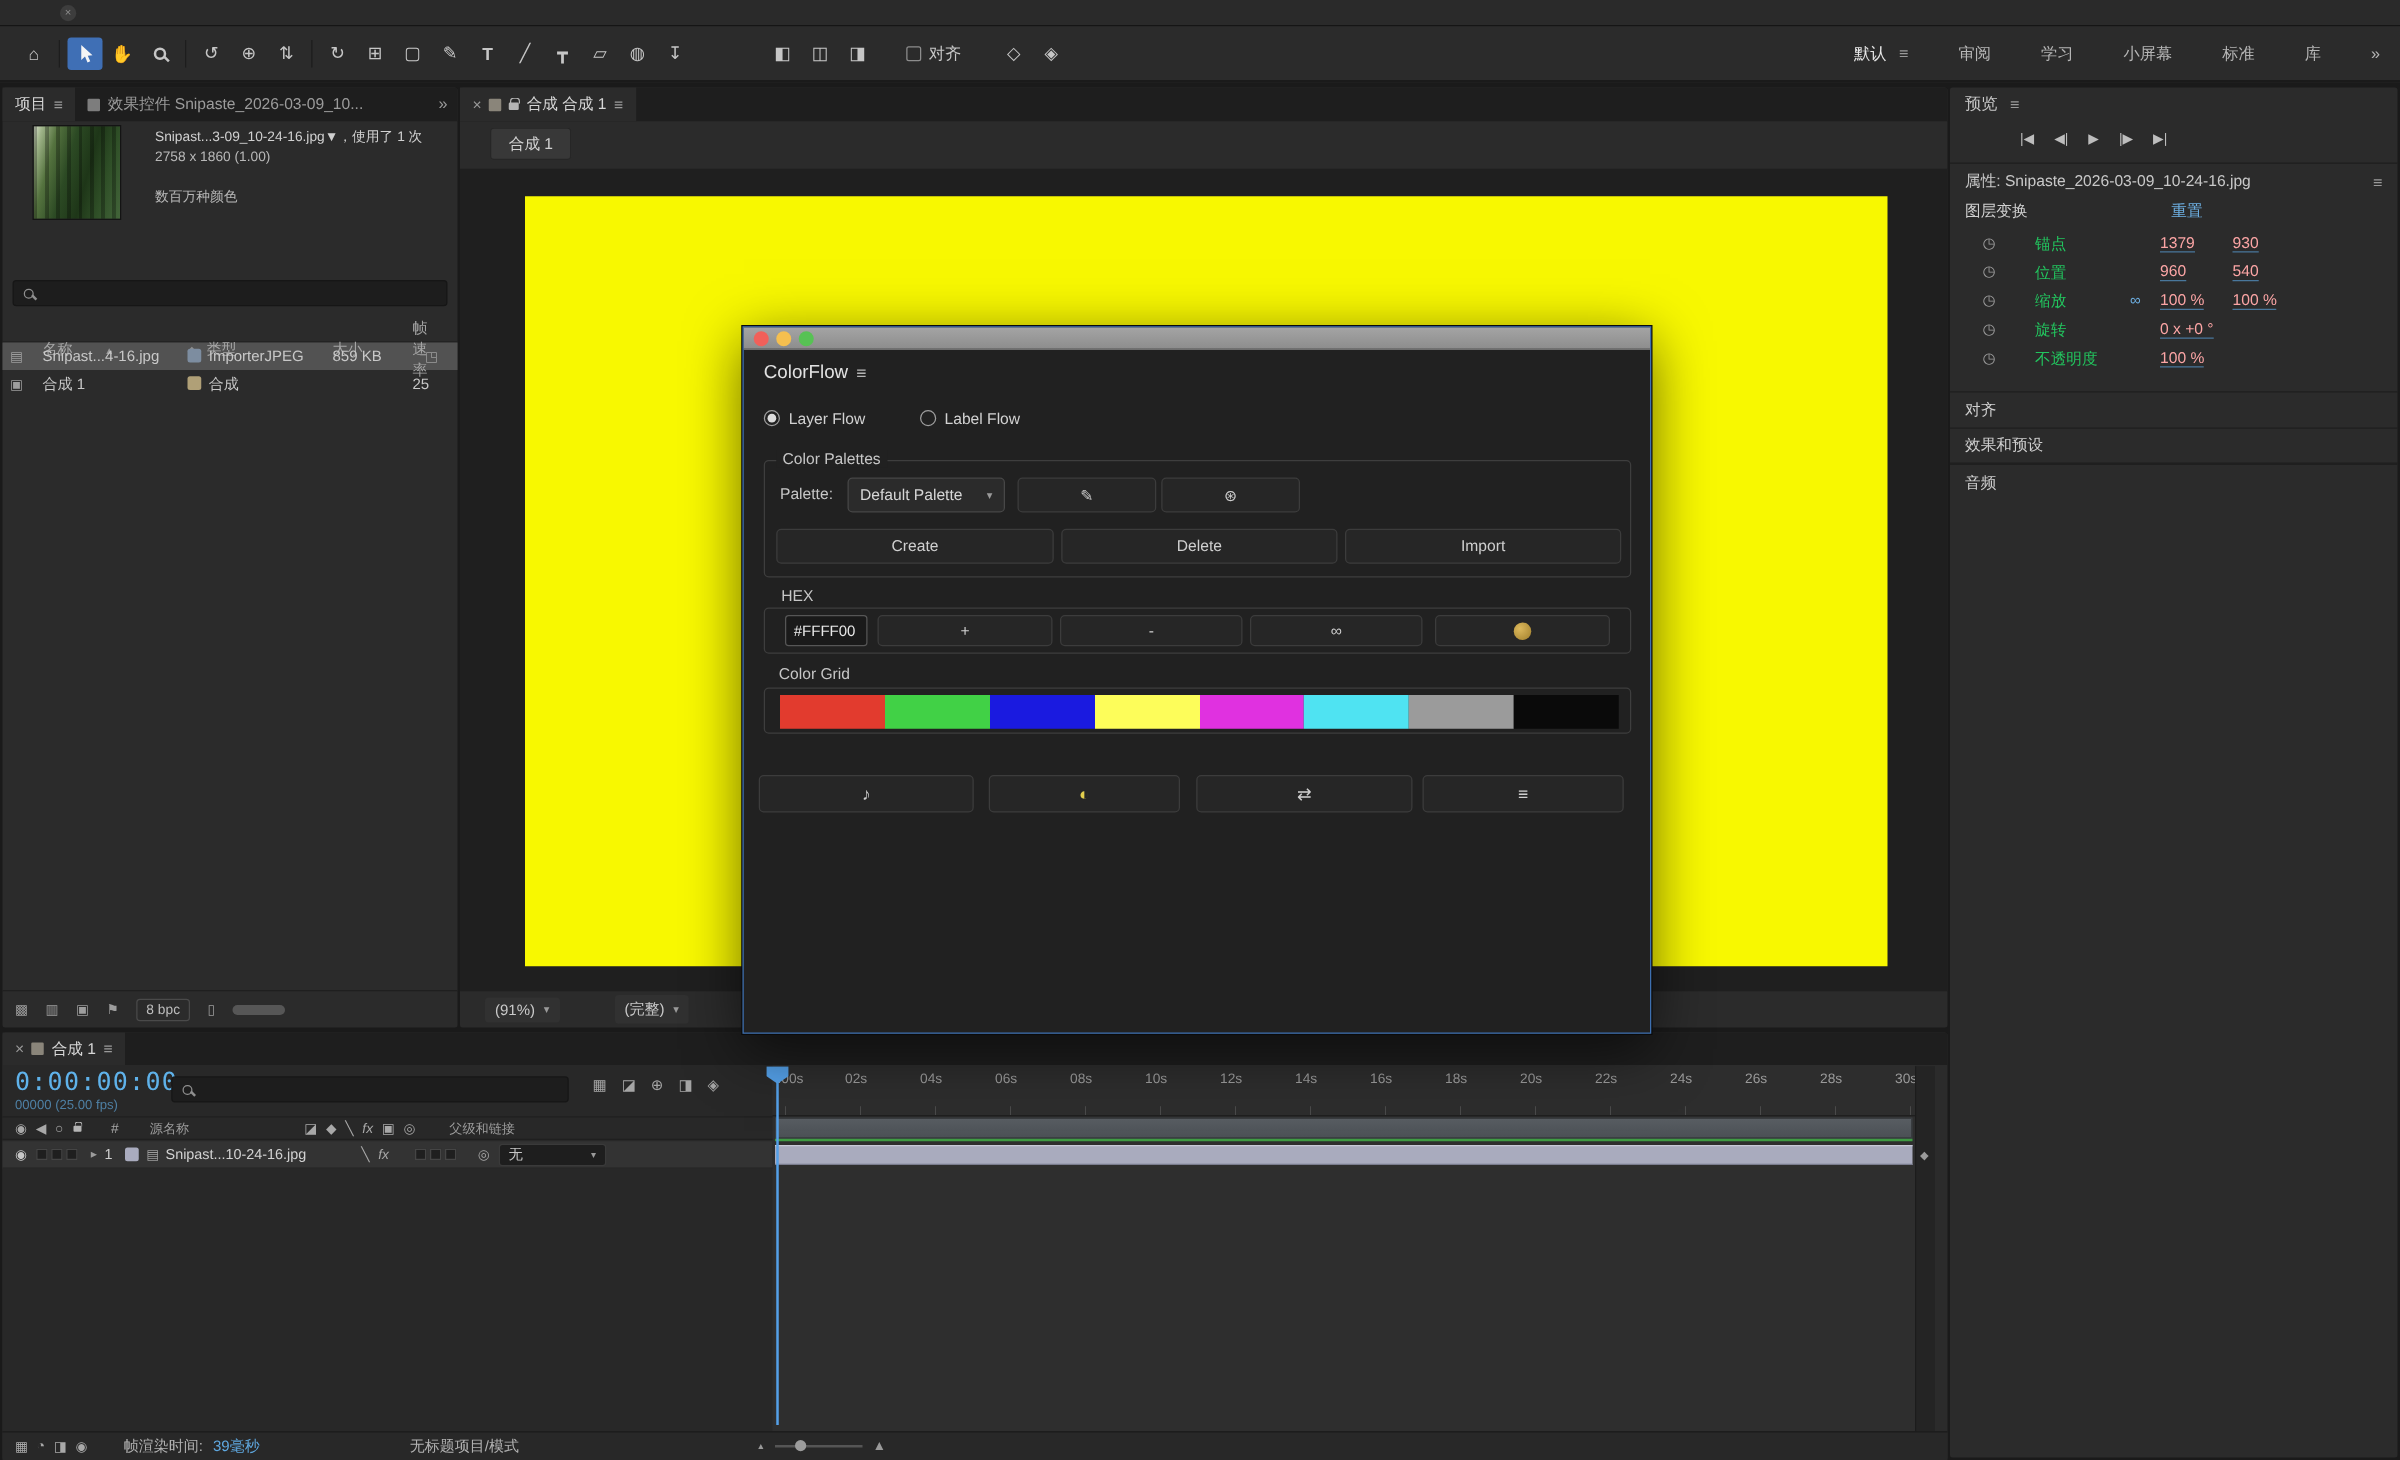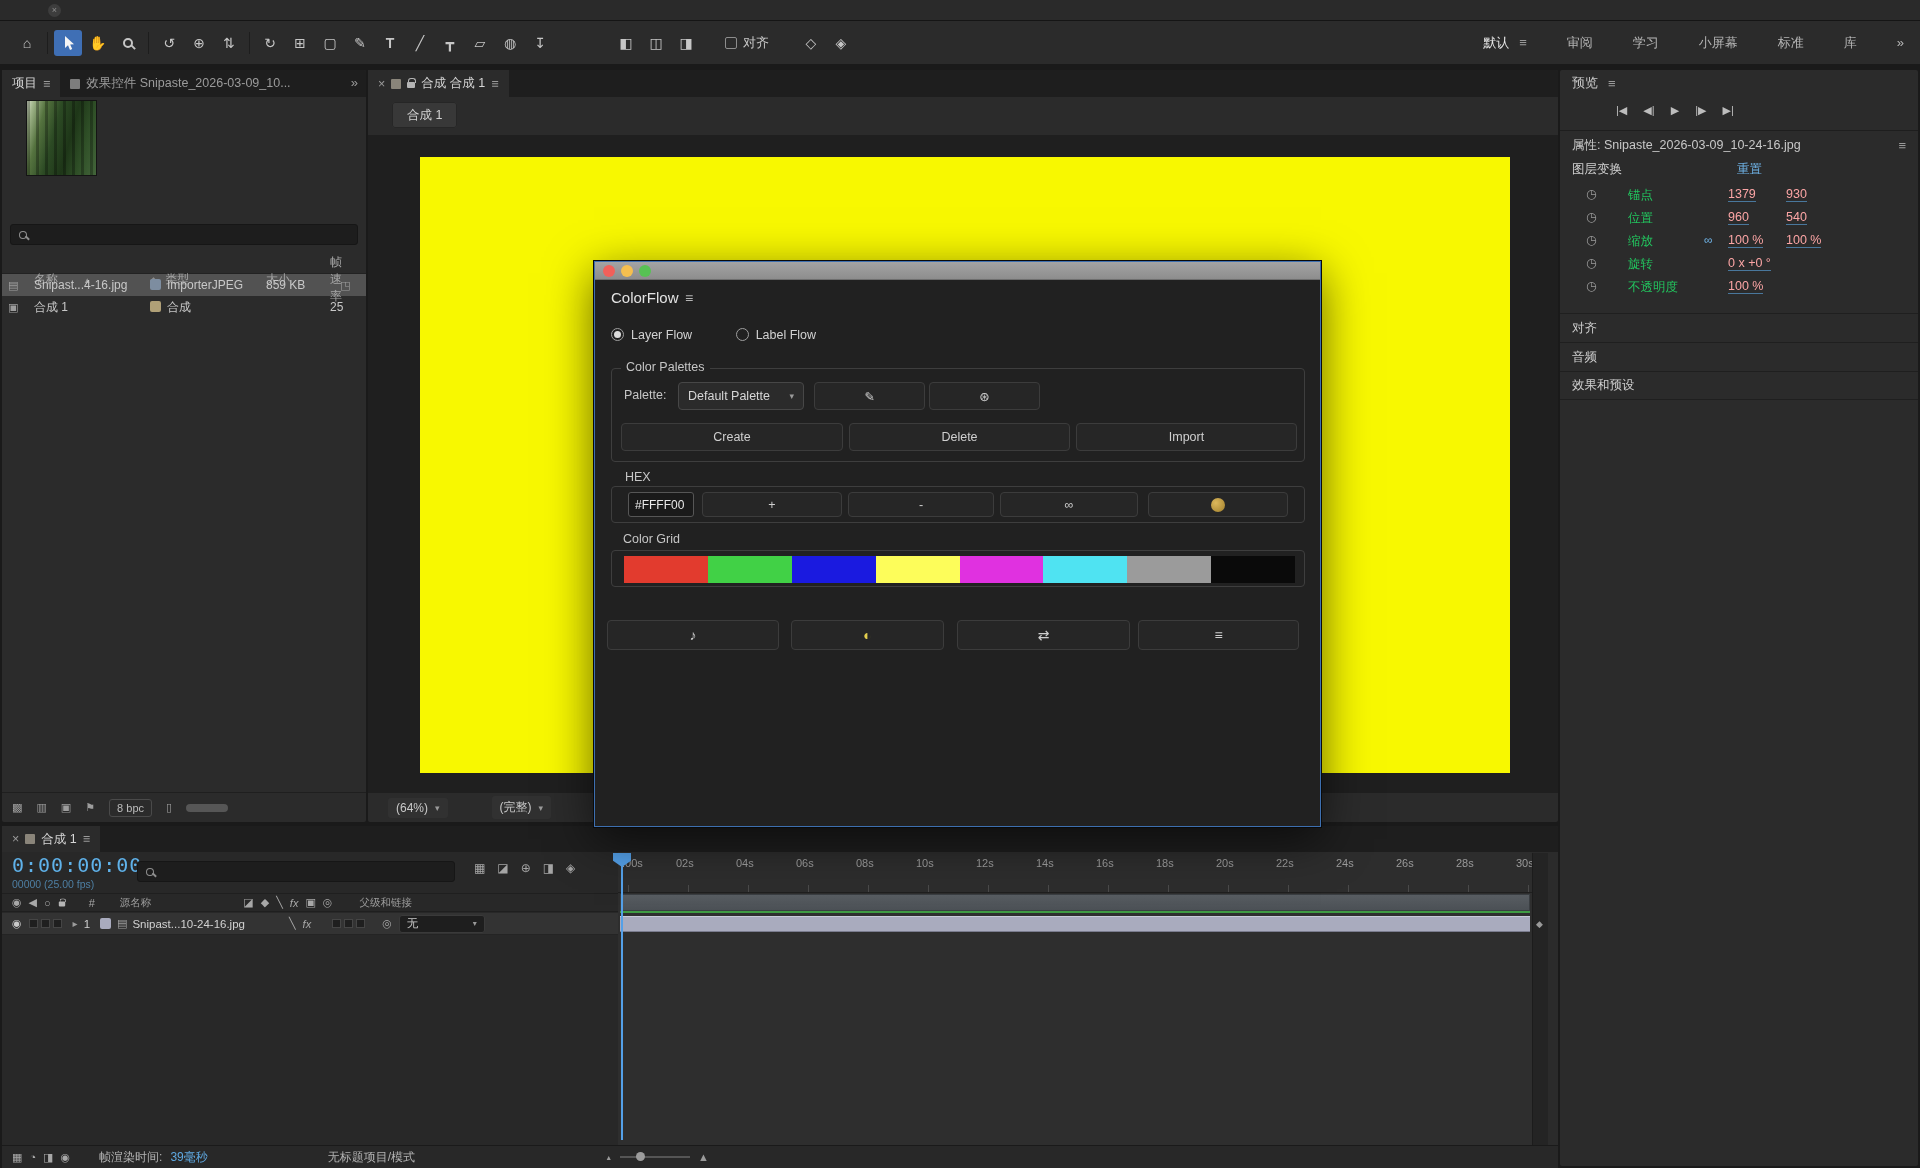--- a/index.html
+++ b/index.html
@@ -150,20 +150,25 @@
     <div class="tab" style="color:#9b9b9b">
       <span class="minisq" style="background:#7d7d7d"></span>
       <span>效果控件 Snipaste_2026-03-09_10...</span>
     </div>
     <span style="margin-left:auto;padding:5px 8px;color:#9a9a9a">»</span>
   </div>
 
   <div class="r" style="left:24px;top:30px;width:71px;height:76px;border:1px solid #141414;background:
       repeating-linear-gradient(90deg,rgba(0,0,0,.28) 0 3px,rgba(255,255,255,0) 3px 9px),
       linear-gradient(105deg,#d8e0cc 0%,#9fb489 8%,#55733f 22%,#2c4a24 40%,#1e3618 60%,#2f4f27 78%,#43653a 100%)"></div>
+  <div class="r pp-meta" style="left:122px;top:32px;width:232px">
+    <div style="color:#d0d0d0">Snipast...3-09_10-24-16.jpg▼，使用了 1 次</div>
+    <div>2758 x 1860 (1.00)</div>
+    <div style="margin-top:16px">数百万种颜色</div>
+  </div>
 
   <div class="searchbox r" style="left:8px;top:154px;width:348px;height:21px">
     <span class="mag"></span>
     <input style="">
   </div>
 
   <div class="r" style="left:0;top:184px;width:364px">
     <div class="pt-head">
       <span></span>
       <span><span>名称</span>
@@ -214,21 +219,21 @@
     </div>
   </div>
   <div class="r" style="left:24px;top:37px">
     <span class="compbtn">合成 1</span>
   </div>
   <div class="compview">
     <div class="r" style="left: 52px; top: 22px; width: 1090px; height: 616px; background: rgb(248, 248, 0);"></div>
   </div>
   <div class="r flex" style="left:0;bottom:0;width:100%;height:30px;border-top:1px solid #1f1f1f;padding-left:20px;gap:44px">
     <span class="ddl">
-      <span>(64%)</span>
+      <span>(91%)</span>
       <span style="font-size:9px;color:#9a9a9a">▾</span>
     </span>
     <span class="ddl">
       <span>(完整)</span>
       <span style="font-size:9px;color:#9a9a9a">▾</span>
     </span>
   </div>
 </div>
 
 <div class="panel r" style="left:1560px;top:70px;width:358px;height:1096px">
@@ -278,25 +283,25 @@
   </div>
   <div class="prow">
     <span class="sw">◷</span>
     <span class="plabel">不透明度</span>
     <span class="pv1 bluev">100 %</span>
   </div>
   <div style="height:14px"></div>
   <div class="rp-sec">
       <span>对齐</span>
     </div>
+  <div class="rp-sec" style="border-bottom:1px solid #1f1f1f">
+      <span>效果和预设</span>
+    </div>
   <div class="rp-sec">
       <span>音频</span>
-    </div>
-  <div class="rp-sec" style="border-bottom:1px solid #1f1f1f">
-      <span>效果和预设</span>
     </div>
 </div>
 
 <div class="panel r" style="left:2px;top:826px;width:1556px;height:342px">
   <div class="tabstrip" style="height:26px">
     <div class="tab active">
       <span style="color:#9a9a9a">×</span>
       <span class="minisq"></span>
       <span>合成 1</span>
       <span class="menu-g">≡</span>

